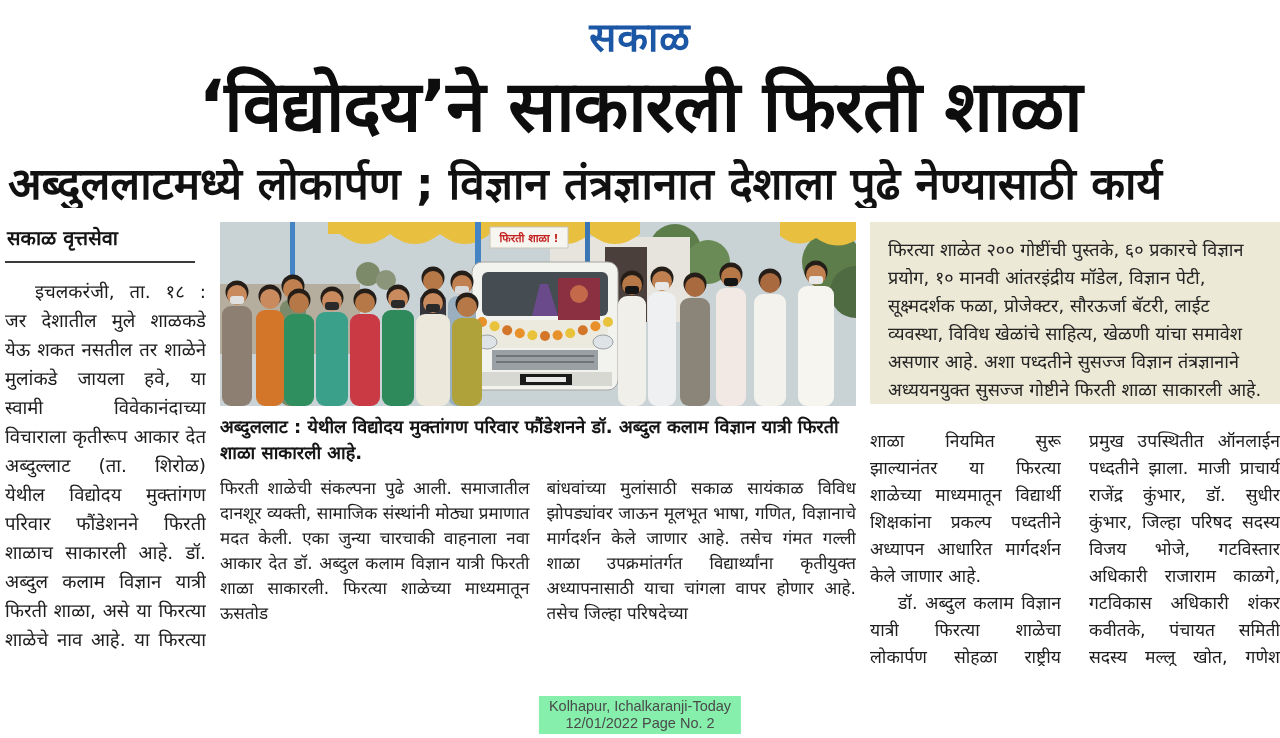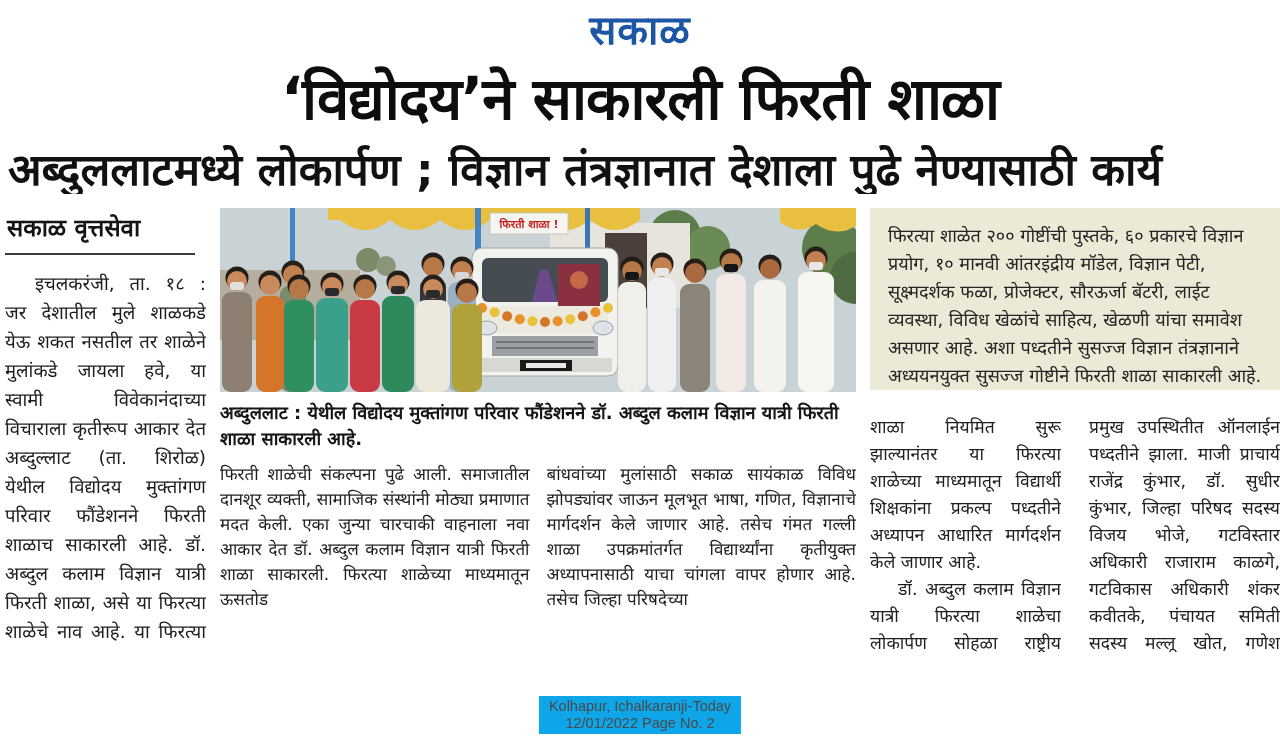--- a/index.html
+++ b/index.html
@@ -6,32 +6,32 @@
   html, body { width: 1280px; height: 738px; }
   body {
     background: #ffffff;
     font-family: "DejaVu Sans", "Liberation Sans", sans-serif;
     color: #1d1d1d;
     overflow: hidden;
     position: relative;
   }
   .masthead {
     text-align: center;
-    padding-top: 1px;
+    padding-top: 8px;
     height: 62px;
   }
   .masthead-title {
     font-family: "DejaVu Serif", "Liberation Serif", serif;
     font-size: 40px;
     font-weight: 700;
     color: #1c57a6;
     letter-spacing: 1px;
   }
   .headline {
-    font-size: 58px;
+    font-size: 71px;
     font-weight: 800;
     color: #0d0d0d;
     line-height: 1.1;
     text-align: center;
     white-space: nowrap;
     overflow: hidden;
     padding: 6px 6px 0 6px;
     letter-spacing: -1px;
   }
   .subheadline {
@@ -45,21 +45,21 @@
   }
   .content {
     display: flex;
     gap: 14px;
     padding: 14px 5px 0 5px;
     align-items: flex-start;
   }
   
   .left-col { width: 201px; flex: none; }
   .byline {
-    font-size: 24px;
+    font-size: 20px;
     font-weight: 700;
     color: #151515;
     padding: 2px 0 10px 2px;
   }
   .byline-rule {
     border: none;
     border-top: 2px solid #3a3a3a;
     width: 190px;
     margin-bottom: 14px;
   }
@@ -140,21 +140,21 @@
   .page-footer {
     position: absolute;
     left: 50%;
     bottom: 4px;
     transform: translateX(-50%);
     text-align: center;
     font-family: "Liberation Sans", sans-serif;
     font-size: 14.5px;
     line-height: 17px;
     color: #4a4a4a;
-    background: #0ea5e9;
+    background: #86efac;
     padding: 2px 10px;
     white-space: nowrap;
   }
 </style>
 </head>
 <body>
 
 <header class="masthead">
   <span class="masthead-title">सकाळ</span>
 </header>

